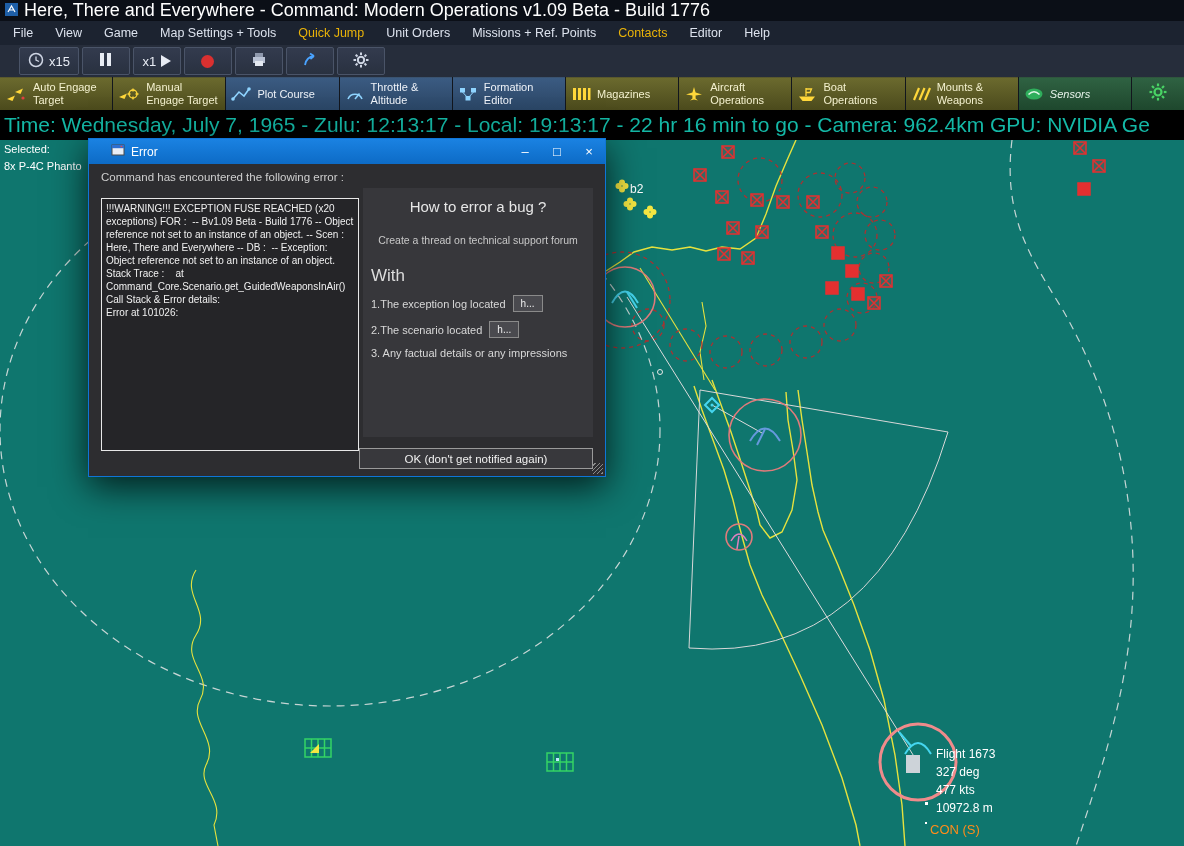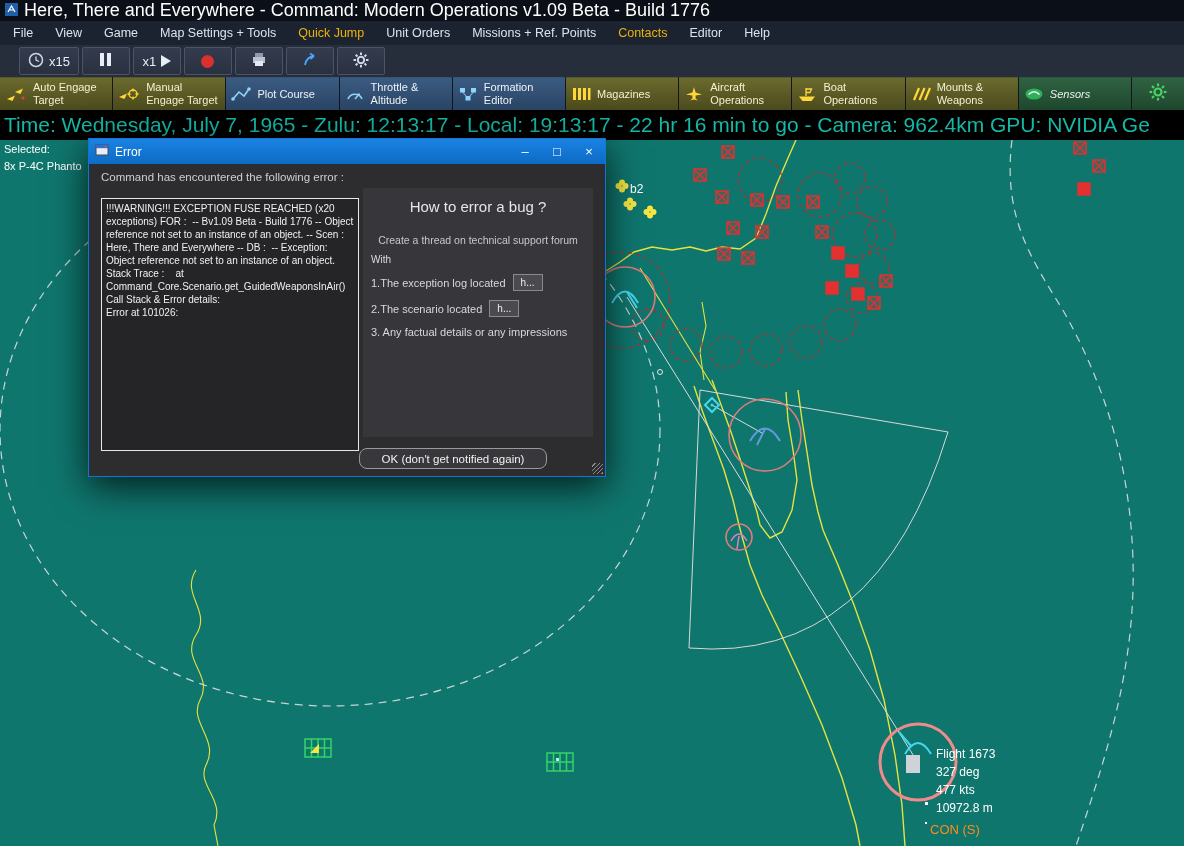--- a/index.html
+++ b/index.html
@@ -60,41 +60,41 @@
   .blueline{stroke:#6699dd;fill:none;stroke-width:2;}
   .pinkline{stroke:#e080c0;fill:none;stroke-width:1.5;}
   .afld{stroke:#35d465;fill:none;stroke-width:1.5;}
   .map-label{fill:#fff;font-size:12px;font-family:"Liberation Sans",sans-serif;}
   .map-label.con{fill:#ff8c1a;font-size:13px;}
   .selected-info{position:absolute;top:141px;left:4px;color:#fff;font-size:11px;z-index:5;line-height:1.5;}
 
   
   .dialog{position:absolute;left:88px;top:138px;width:516px;height:337px;background:#2d2d30;
     border:1px solid #0f75d8;box-shadow:0 10px 34px rgba(0,0,0,.75);z-index:10;}
-  .dialog-titlebar{height:25px;background:linear-gradient(#1a82e2,#0d6bc6);display:flex;align-items:center;gap:6px;padding-left:6px;}
+  .dialog-titlebar{height:25px;background:linear-gradient(#1a82e2,#0d6bc6);display:flex;align-items:center;gap:6px;padding-left:22px;}
   .dialog-title{color:#fff;font-size:12px;}
   .dlg-controls{margin-left:auto;display:flex;height:100%;}
   .dlg-ctl{width:32px;height:100%;color:#fff;font-size:13px;display:flex;align-items:center;justify-content:center;cursor:default;}
   .dlg-message{position:absolute;left:12px;top:32px;color:#cfcfcf;font-size:11.5px;}
   .error-box{position:absolute;left:12px;top:49px;width:248px;height:245px;background:#252528;
     border:1px solid #e8e8e8;color:#f0f0f0;font-size:10px;line-height:1.3;padding:3px 4px;
     white-space:pre-wrap;overflow:hidden;margin-top:10px;}
   .help-panel{position:absolute;left:274px;top:49px;width:214px;height:237px;background:#37373b;padding:6px 8px;}
   .help-title{color:#e6e6e6;font-size:15px;text-align:center;margin-top:4px;}
   .help-sub{color:#c8c8c8;font-size:10.5px;text-align:center;margin-top:19px;}
   .support-btn{display:block;margin:10px auto 0;width:204px;height:25px;background:#4a4a4f;
     border:1px solid #8a8a8a;color:#f0f0f0;font-size:11.5px;font-family:inherit;}
-  .with-label{color:#dcdcdc;font-size:10px;margin-top:8px;}
+  .with-label{color:#dcdcdc;font-size:17px;margin-top:20px;}
   .step-row{display:flex;align-items:center;gap:7px;margin-top:9px;color:#d8d8d8;font-size:11px;}
   .mini-btn{width:30px;height:17px;background:#4a4a4f;border:1px solid #8a8a8a;color:#eee;font-size:10px;
     font-family:inherit;padding:0;}
   .dlg-btn{position:absolute;top:309px;height:21px;background:#38383c;border:1px solid #9a9a9a;
     color:#f0f0f0;font-size:11.5px;font-family:inherit;}
   .dlg-btn.ok{left:12px;width:244px;}
-  .dlg-btn.ok-dont{left:270px;width:188px;border-radius:8px;}
+  .dlg-btn.ok-dont{left:270px;width:234px;}
   .grip{position:absolute;right:2px;bottom:2px;width:11px;height:11px;
     background:repeating-linear-gradient(135deg,transparent 0 2px,#8a8a8a 2px 3px);}
 </style>
 </head>
 <body>
 
 <div class="titlebar">
   <span>
     <svg width="13" height="13">
         <rect width="13" height="13" fill="#1e5fa8"></rect>

